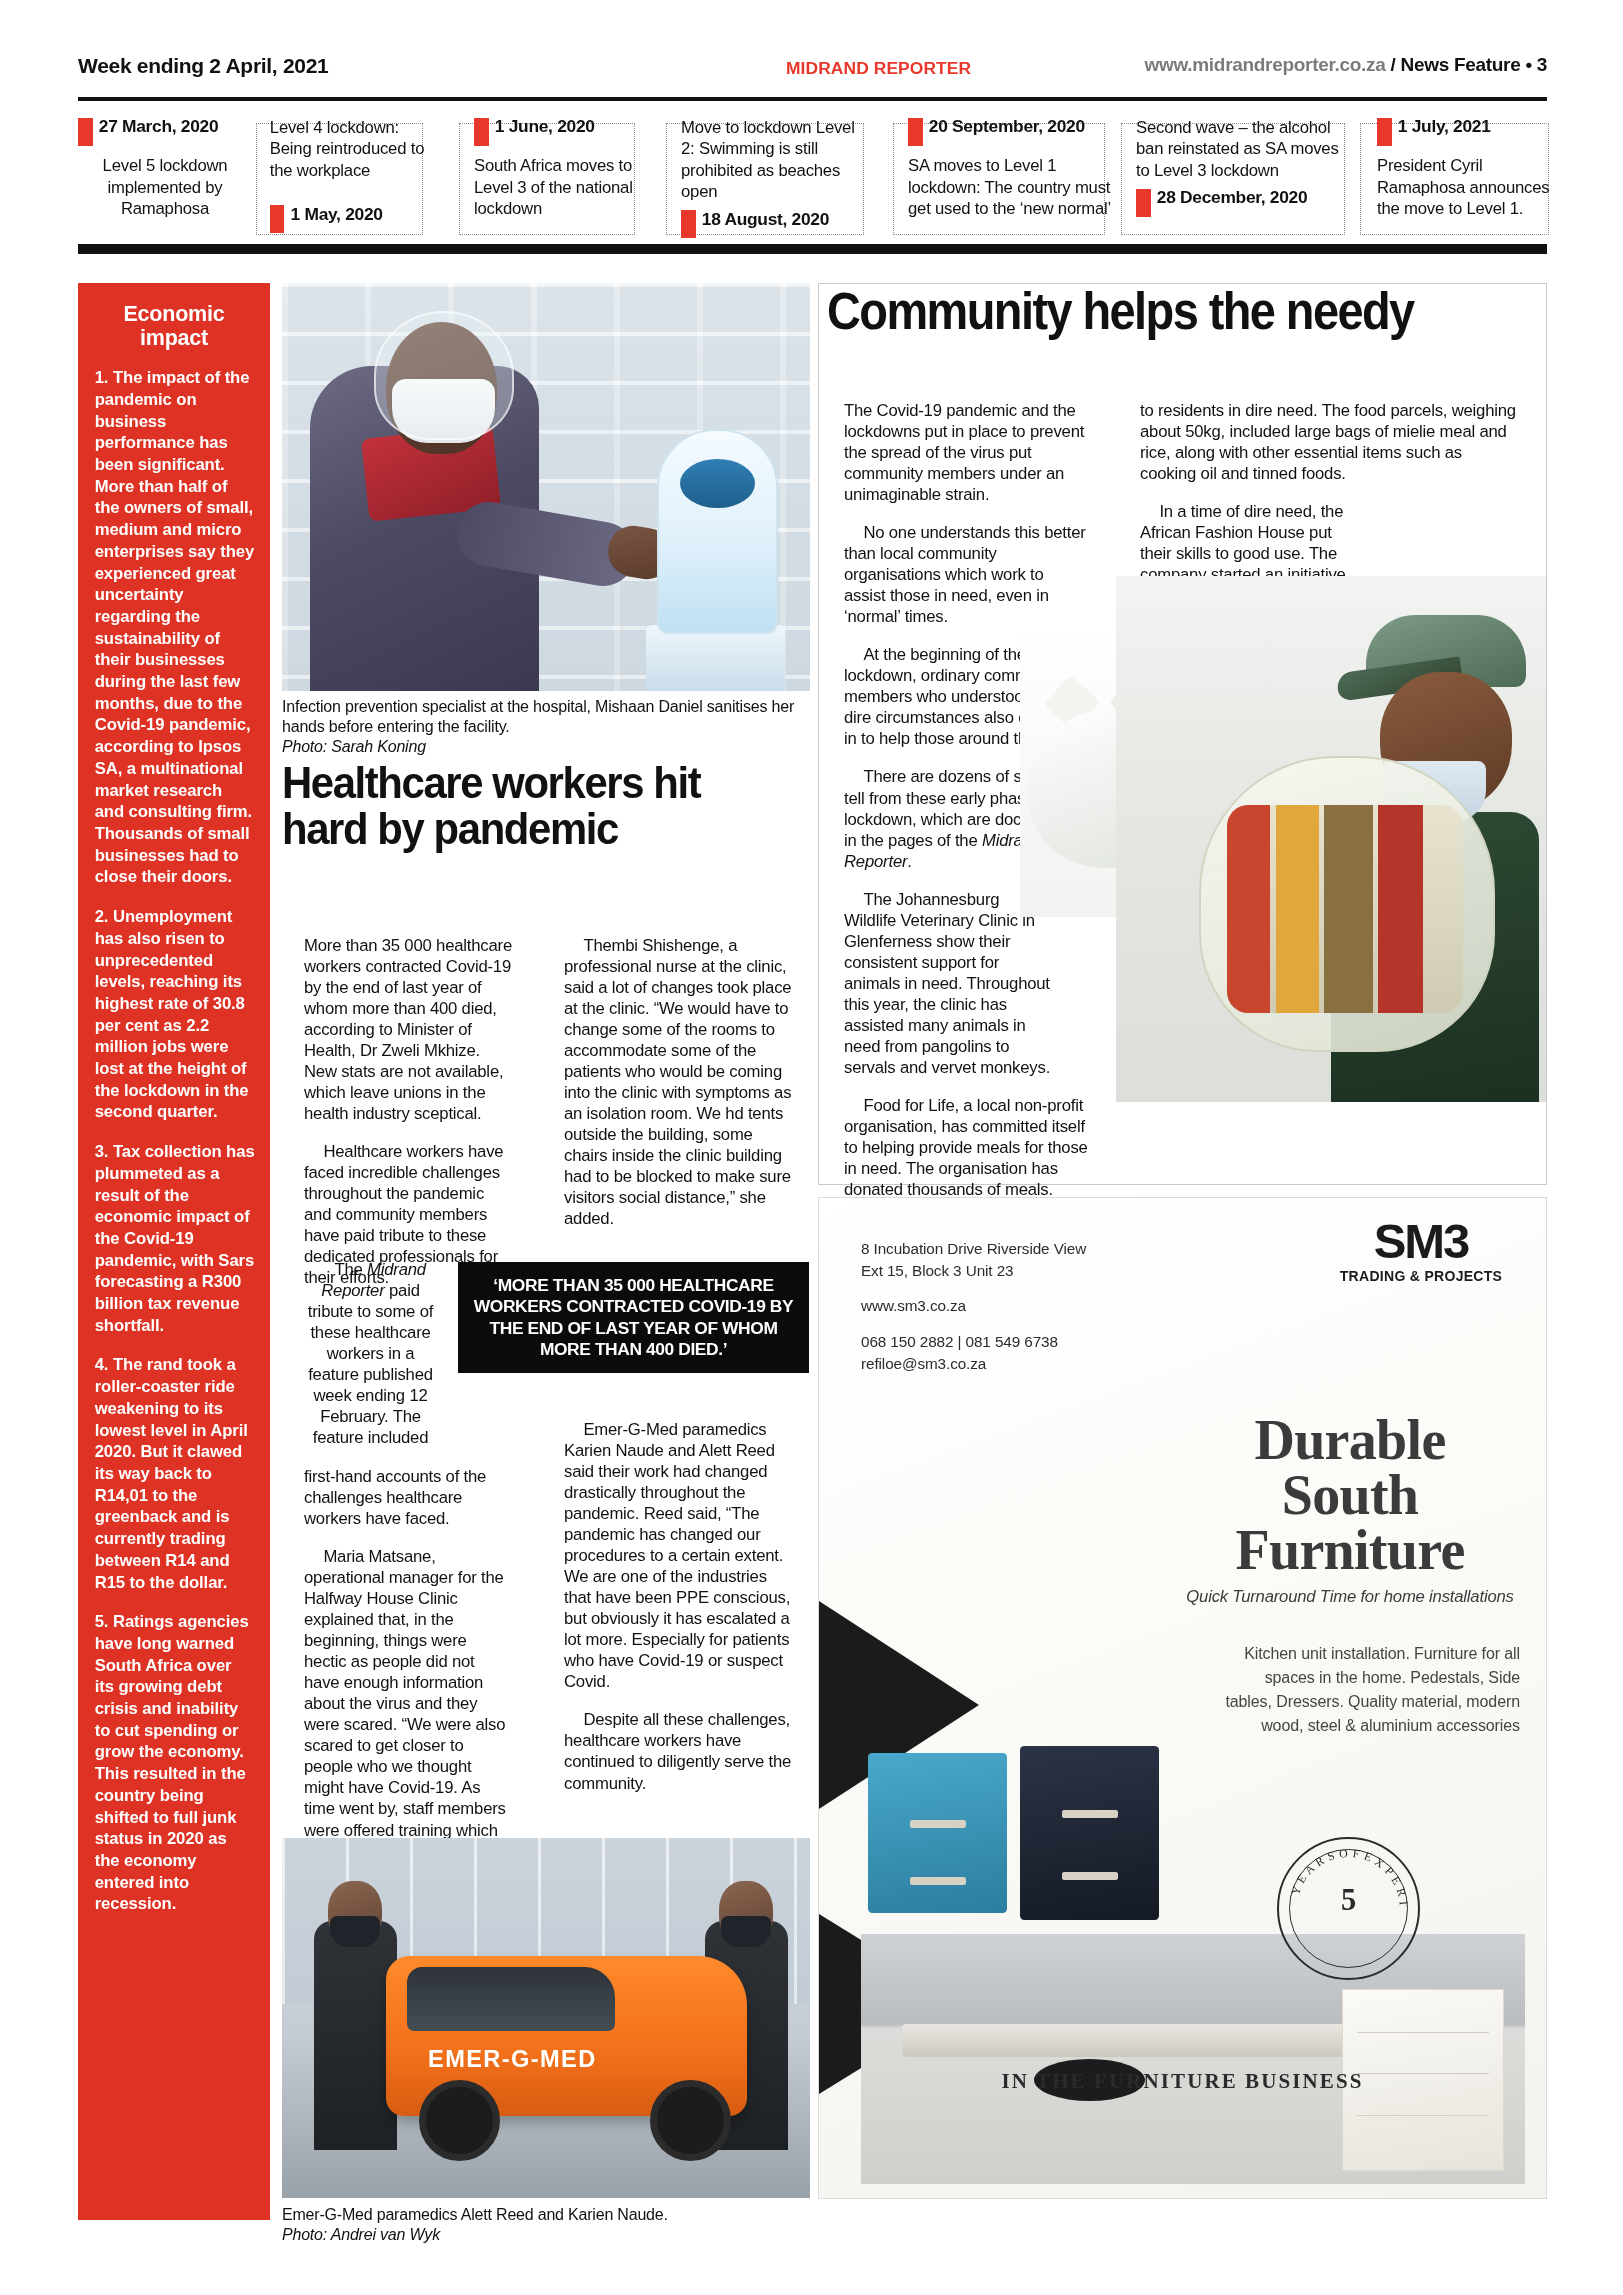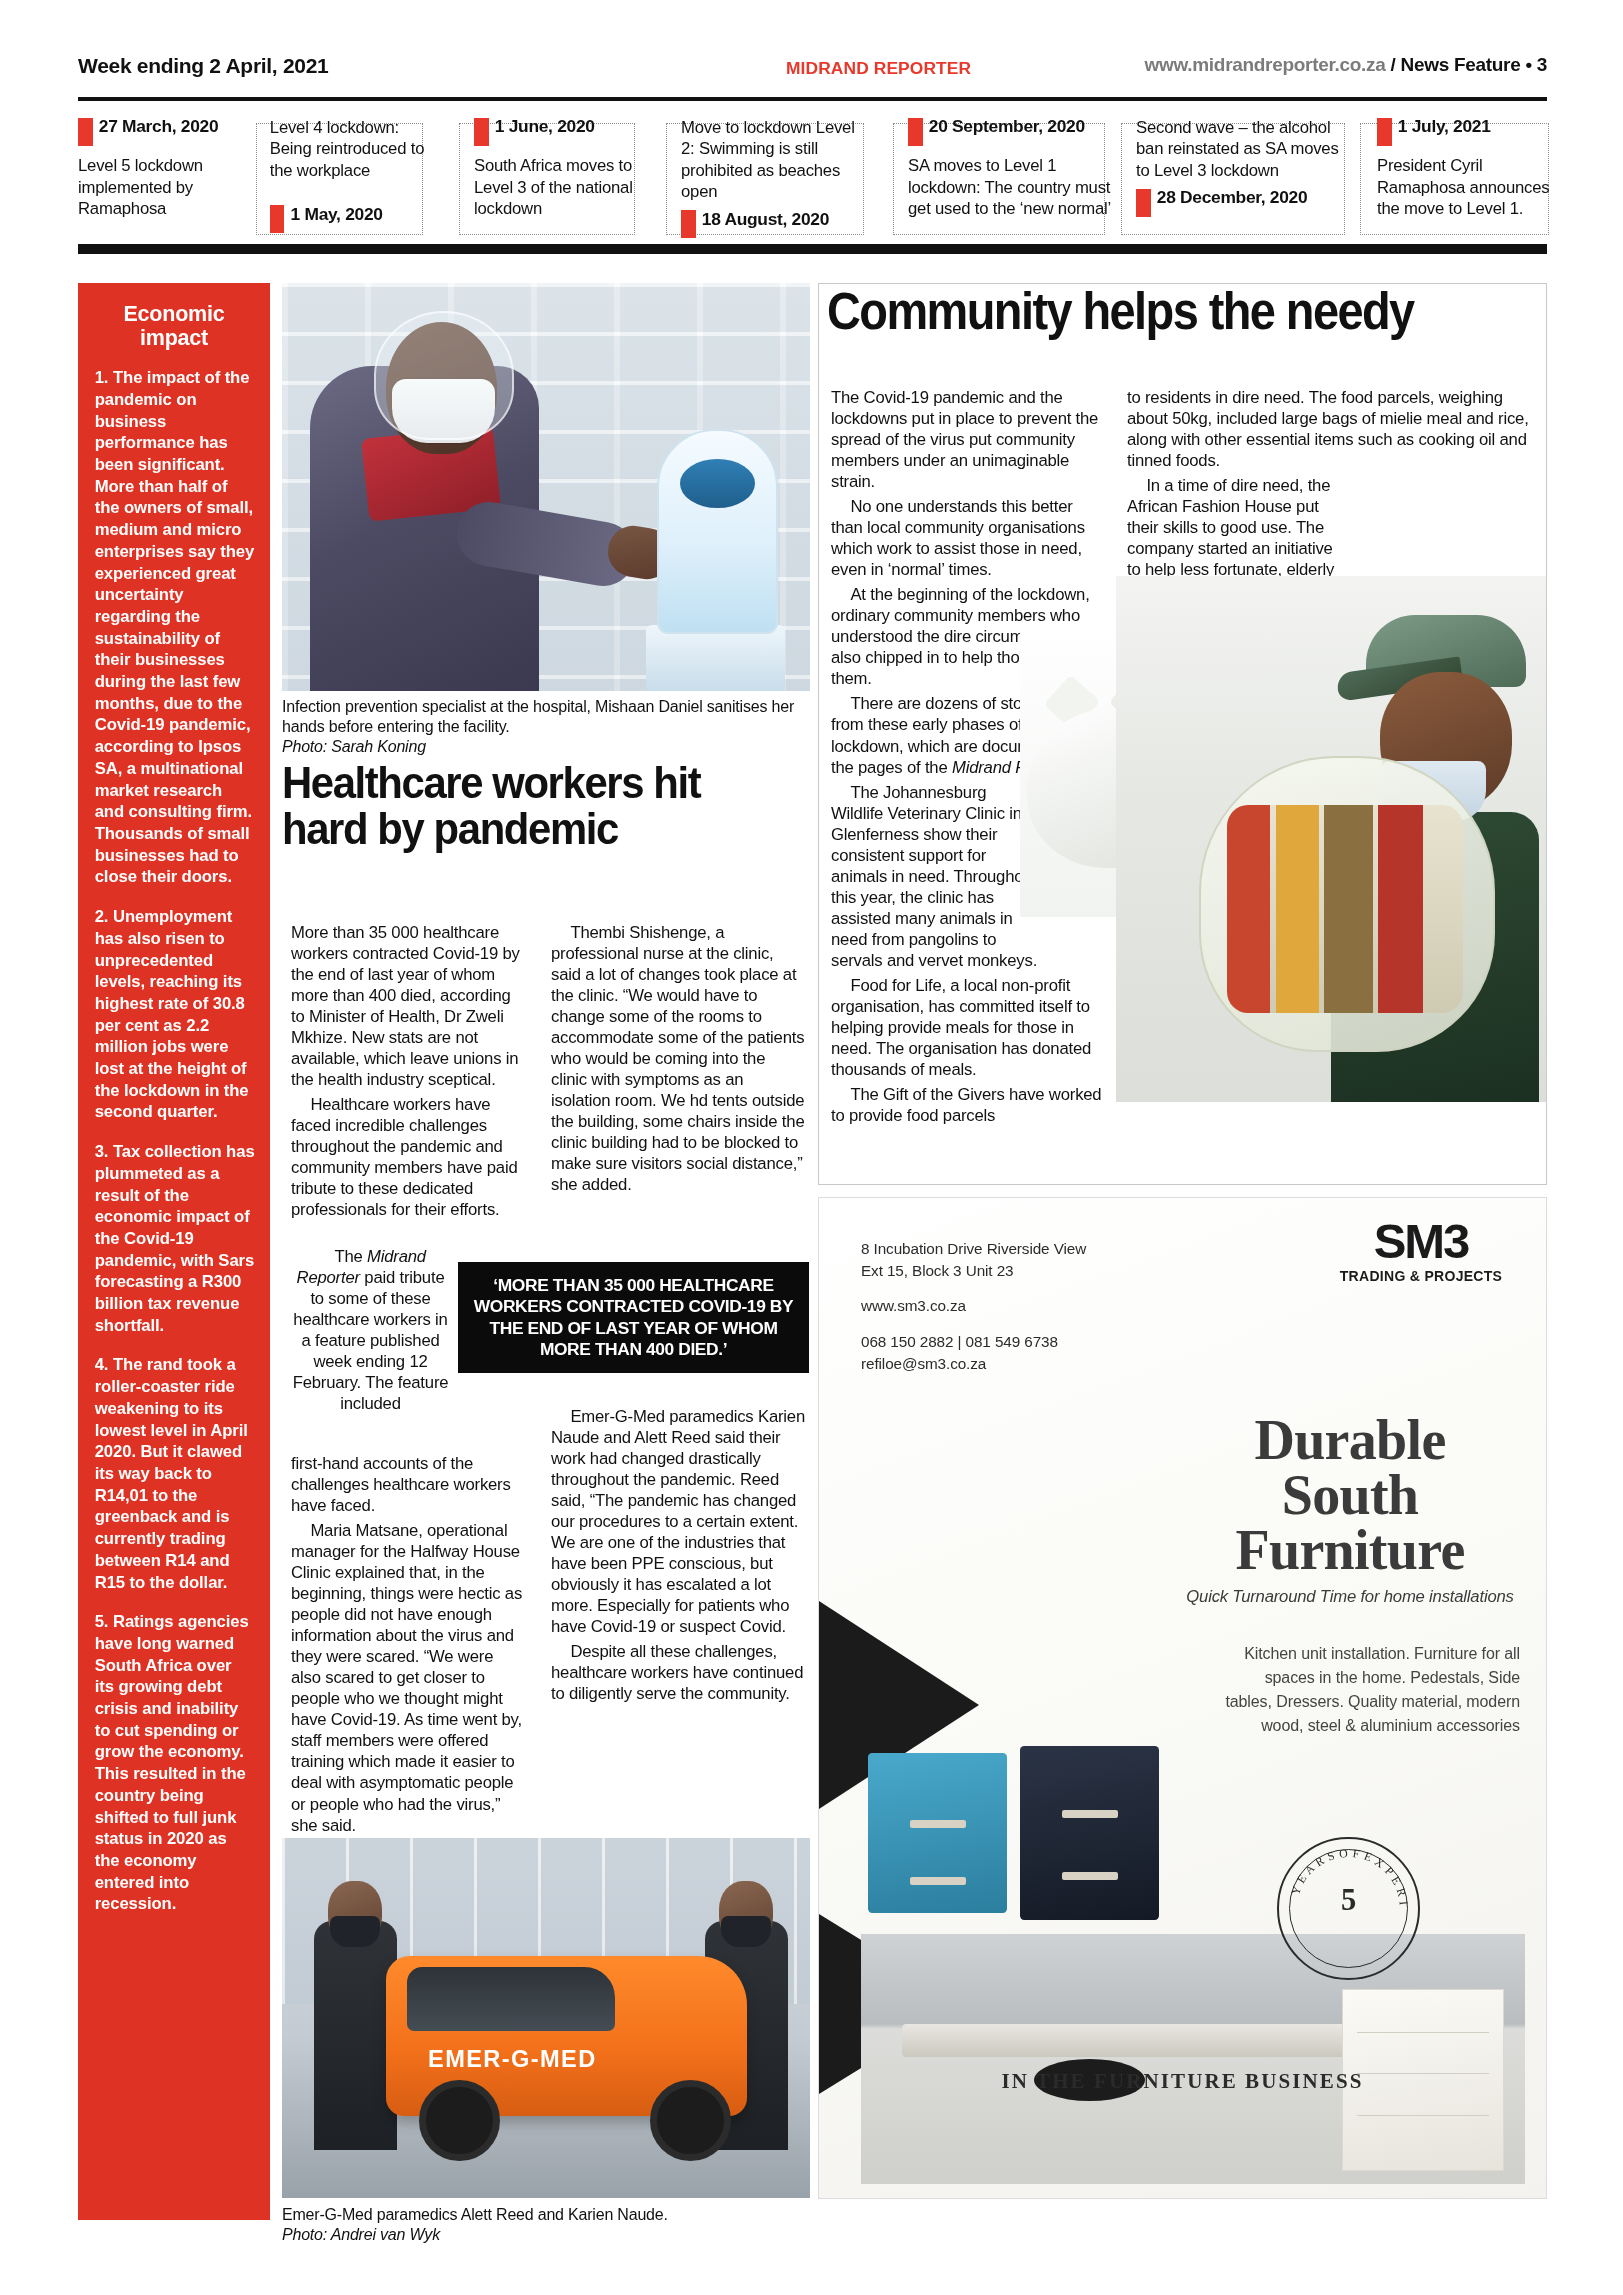--- a/index.html
+++ b/index.html
@@ -43,21 +43,21 @@
   .photo-nurse{position:absolute;left:282px;top:283px;width:528px;height:408px;overflow:hidden;background:#cfd6dc;}
   .cap{font-size:16px;line-height:1.24;letter-spacing:-0.2px;}
   .cap i{font-style:italic;}
   .cap-nurse{position:absolute;left:282px;top:697px;width:528px;}
 
   
   .hl-health{position:absolute;left:282px;top:760px;width:528px;font-size:45px;font-weight:bold;line-height:1.02;letter-spacing:-1.5px;font-stretch:condensed;transform:scaleX(0.93);transform-origin:left top;}
 
   
   .art-col{position:absolute;font-size:16.7px;line-height:1.26;letter-spacing:-0.2px;text-align:left;}
-  .art-col p{margin:4px;text-indent:19.4px;}
+  .art-col p{margin:17px;text-indent:19.4px;}
   .art-col p.first{text-indent:0;}
   .art-col i{font-style:italic;}
 
   .hc-c1{left:287px;top:918px;width:243px;}
   .hc-c2{left:547px;top:918px;width:262px;}
   .hc-c1b{left:287px;top:1242px;width:167px;text-align:center;}
   .hc-c1c{left:287px;top:1449px;width:243px;}
   .hc-c2b{left:547px;top:1402px;width:262px;}
 
   
@@ -208,21 +208,21 @@
   <div class="mh-rule"></div>
 
   <div class="timeline">
 
     <div class="tl-item" style="left:0px;">
       <div class="tl-content" style="width:174px;">
         <div class="tl-date">
           <span class="tl-sq"></span>
           <span class="tl-dtext">27 March, 2020</span>
         </div>
-        <div class="tl-desc" style="margin-top:9.7px;">Level 5 lockdown implemented by Ramaphosa</div>
+        <div class="tl-desc" style="margin-top:9.7px;text-align:center;">Level 5 lockdown implemented by Ramaphosa</div>
       </div>
     </div>
 
     <div class="tl-item" style="left:189px;">
       <div class="tl-dashbox" style="left:-11px;width:165px;"></div>
       <div class="tl-content" style="left:2.8px;width:174px;">
         <div class="tl-desc">Level 4 lockdown: Being reintroduced to the workplace</div>
         <div class="tl-date bottom" style="margin-top:23.6px;">
           <span class="tl-sq"></span>
           <span class="tl-dtext">1 May, 2020</span>

